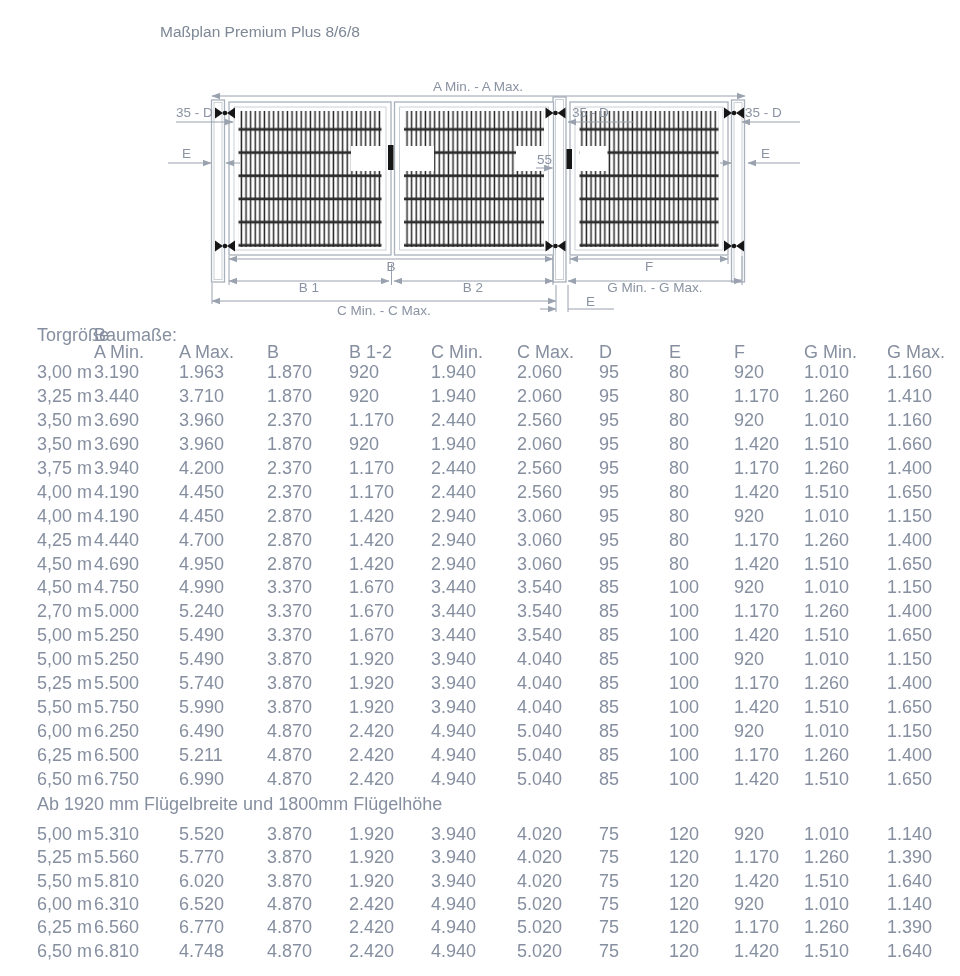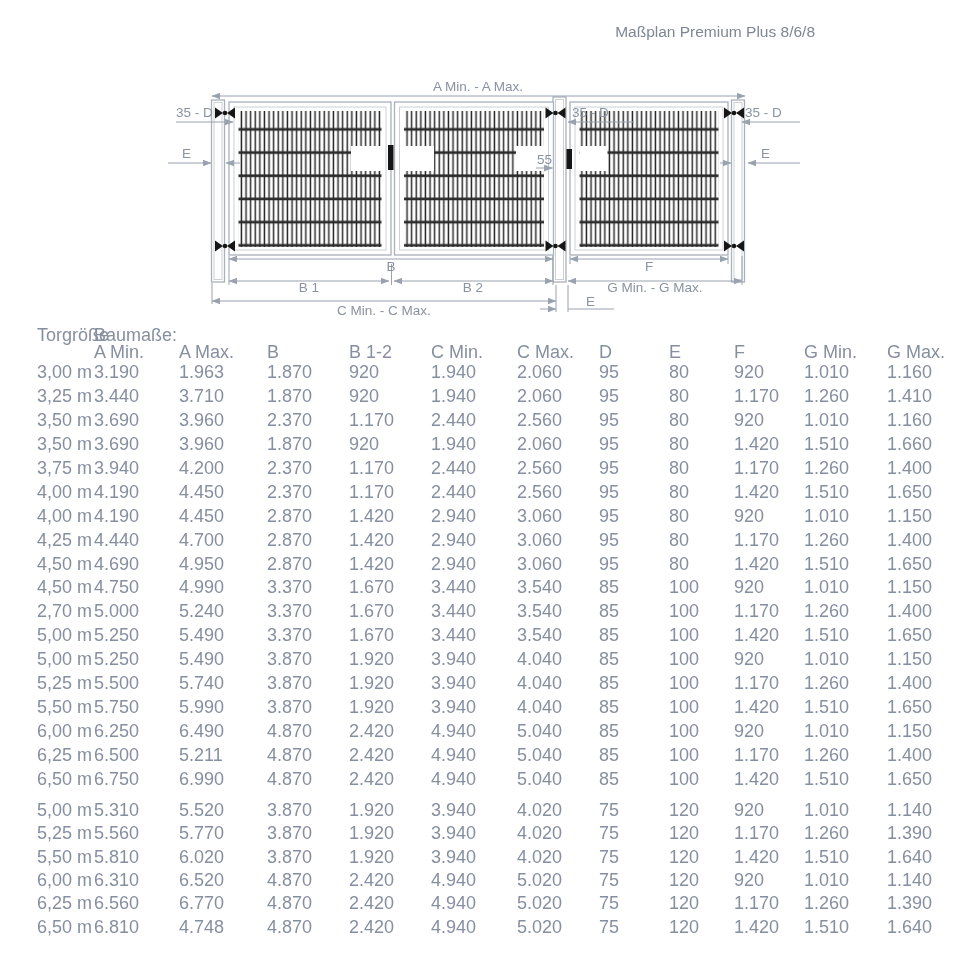--- a/index.html
+++ b/index.html
@@ -1,18 +1,18 @@
 <!DOCTYPE html>
 <html><head>
 <meta charset="utf-8">
 <style>
   html,body{margin:0;padding:0;background:#fff;}
   #page{position:relative;width:960px;height:976px;background:#fff;
         font-family:"Liberation Sans",sans-serif;overflow:hidden;}
-  #title{position:absolute;top:21px;left:160px;width:655px;text-align:right;
+  #title{position:absolute;top:21px;left:160px;width:655px;text-align:left;
          color:#7d8795;font-size:15.5px;line-height:21px;}
   #drawing{position:absolute;top:0;left:0;}
   .dimtext{fill:#8a93a2;font-size:13.5px;font-family:"Liberation Sans",sans-serif;}
   .dimline{stroke:#99a2ae;stroke-width:1;fill:none;}
   .frame{stroke:#a9b1bc;stroke-width:1.3;fill:#fff;}
   .innerframe{stroke:#ccd1d8;stroke-width:1;fill:none;}
   .dark{fill:#161616;}
   #dims-table{position:absolute;left:0;top:325px;width:960px;color:#868fa0;
          font-size:18px;}
   .trow{display:grid;
@@ -436,20 +436,21 @@
           <div class="tcell">2.420</div>
           <div class="tcell">4.940</div>
           <div class="tcell">5.040</div>
           <div class="tcell">85</div>
           <div class="tcell">100</div>
           <div class="tcell">1.420</div>
           <div class="tcell">1.510</div>
           <div class="tcell">1.650</div>
         </div>
       </div>
+    <div id="table-note">Ab 1920 mm Flügelbreite und 1800mm Flügelhöhe</div>
     <div id="rows-2">
         <div class="trow">
           <div class="tcell">5,00 m</div>
           <div class="tcell">5.310</div>
           <div class="tcell">5.520</div>
           <div class="tcell">3.870</div>
           <div class="tcell">1.920</div>
           <div class="tcell">3.940</div>
           <div class="tcell">4.020</div>
           <div class="tcell">75</div>

